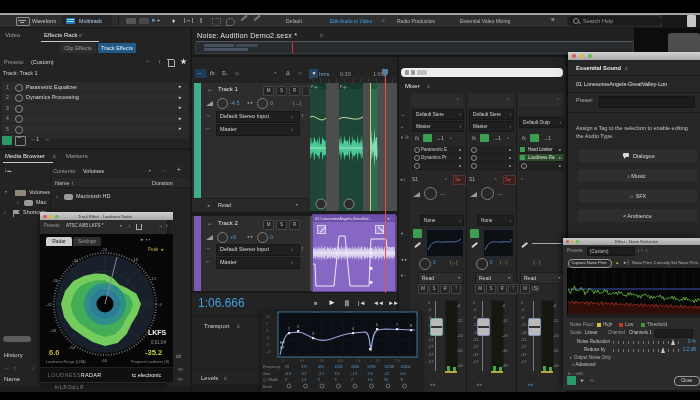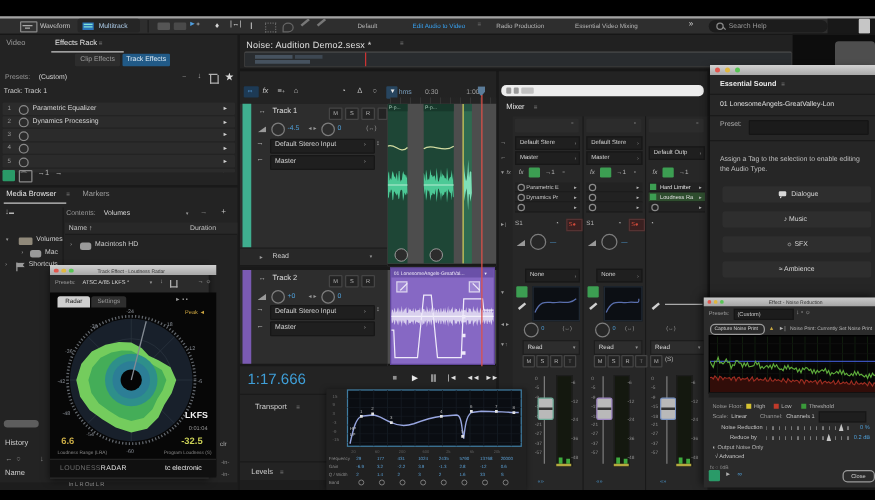--- a/index.html
+++ b/index.html
@@ -203,21 +203,21 @@
         <text x="118" y="72" fill="#8e949c" font-size="4.2" font-family="Liberation Sans">-6</text>
         <text x="61" y="128" fill="#8e949c" font-size="4.2" font-family="Liberation Sans">-60</text>
         <text x="29" y="115" fill="#8e949c" font-size="4.2" font-family="Liberation Sans">-54</text>
         <text x="10" y="98" fill="#8e949c" font-size="4.2" font-family="Liberation Sans">-48</text>
         <text x="6" y="72" fill="#8e949c" font-size="4.2" font-family="Liberation Sans">-42</text>
         <text x="12" y="48" fill="#8e949c" font-size="4.2" font-family="Liberation Sans">-36</text>
       </svg>
     <div class="txt" style="left:108px;top:95px;font-size:7px;color:#f0f0f0;font-weight:bold;">LKFS</div>
     <div class="txt" style="left:111px;top:106px;font-size:4.5px;color:#9a9a9a;">0:01:04</div>
     <div class="txt" style="left:9px;top:114px;font-size:7.5px;color:#c9ab45;font-weight:bold;">6.6</div>
-    <div class="txt" style="left:105px;top:114px;font-size:7.5px;color:#c9cf55;font-weight:bold;">-32.5</div>
+    <div class="txt" style="left:105px;top:114px;font-size:7.5px;color:#c9cf55;font-weight:bold;">-35.2</div>
     <div class="txt" style="left:6px;top:126px;font-size:3.8px;color:#8a8a8a;">Loudness Range (LRA)</div>
     <div class="txt" style="left:91px;top:126px;font-size:3.8px;color:#8a8a8a;">Program Loudness (S)</div>
     <div class="abs" style="left:0;top:133px;width:133px;height:14px;background:#101010;border-top:1px solid #222;">
       <div class="txt" style="left:8px;top:4px;font-size:5.5px;color:#6f6f6f;letter-spacing:.3px;">LOUDNESS<span style="color:#e8e8e8;">RADAR</span></div>
       <div class="txt" style="left:92px;top:4px;font-size:5.5px;color:#f2f2f2;">tc electronic</div>
     </div>
   </div>
 </div>
 <div class="txt" style="left:55px;top:385px;font-size:4.5px;color:#8a8a8a;z-index:3;">In L R Out L R</div>
 
@@ -347,21 +347,21 @@
       <path d="M0 49 L2 49 L3 71 L21 71 L26 21 L32 21 L37 71 L56 71 L58 24 L73 24 L74 33 L82 33" stroke="#efeafa" fill="none" stroke-width="1"></path>
       <rect x="56.6" y="37" width="2.8" height="2.8" fill="#efeafa"></rect>
       <rect x="56.6" y="52" width="2.8" height="2.8" fill="#efeafa"></rect>
       <rect x="56.6" y="66" width="2.8" height="2.8" fill="#efeafa"></rect>
     </svg>
 </div>
 
 <div class="abs" style="left:384.5px;top:76px;width:1.5px;height:217px;background:#dd5048;z-index:4;"></div>
 
 <div class="pnl" id="timearea" style="left:192px;top:293px;width:205px;height:99px;">
-  <div class="txt" style="left:6px;top:2.5px;font-size:12px;color:#3f9fd8;">1:17.666</div>
+  <div class="txt" style="left:6px;top:2.5px;font-size:12px;color:#3f9fd8;">1:06.666</div>
   <div class="txt" style="left:122px;top:7px;font-size:6px;color:#8f8f8f;">■</div>
   <div class="txt" style="left:136px;top:5px;font-size:8px;color:#e8e8e8;">►</div>
   <div class="txt" style="left:151px;top:7px;font-size:5px;color:#8f8f8f;letter-spacing:0.5px;">▐▌</div>
   <div class="txt" style="left:166px;top:7px;font-size:6px;color:#e0e0e0;">|◄</div>
   <div class="txt" style="left:181px;top:7px;font-size:6px;color:#e0e0e0;letter-spacing:-1px;">◄◄</div>
   <div class="txt" style="left:196px;top:7px;font-size:6px;color:#e0e0e0;letter-spacing:-1px;">►►</div>
   <div class="abs" style="left:0;top:22px;width:205px;height:1px;background:#1a1a1a;"></div>
   <div class="txt" style="left:12px;top:30px;font-size:6px;color:#cfcfcf;">Transport</div>
   <div class="txt" style="left:45px;top:30px;font-size:5px;color:#888;">≡</div>
   <div class="abs" style="left:0;top:76px;width:205px;height:1px;background:#1a1a1a;"></div>

